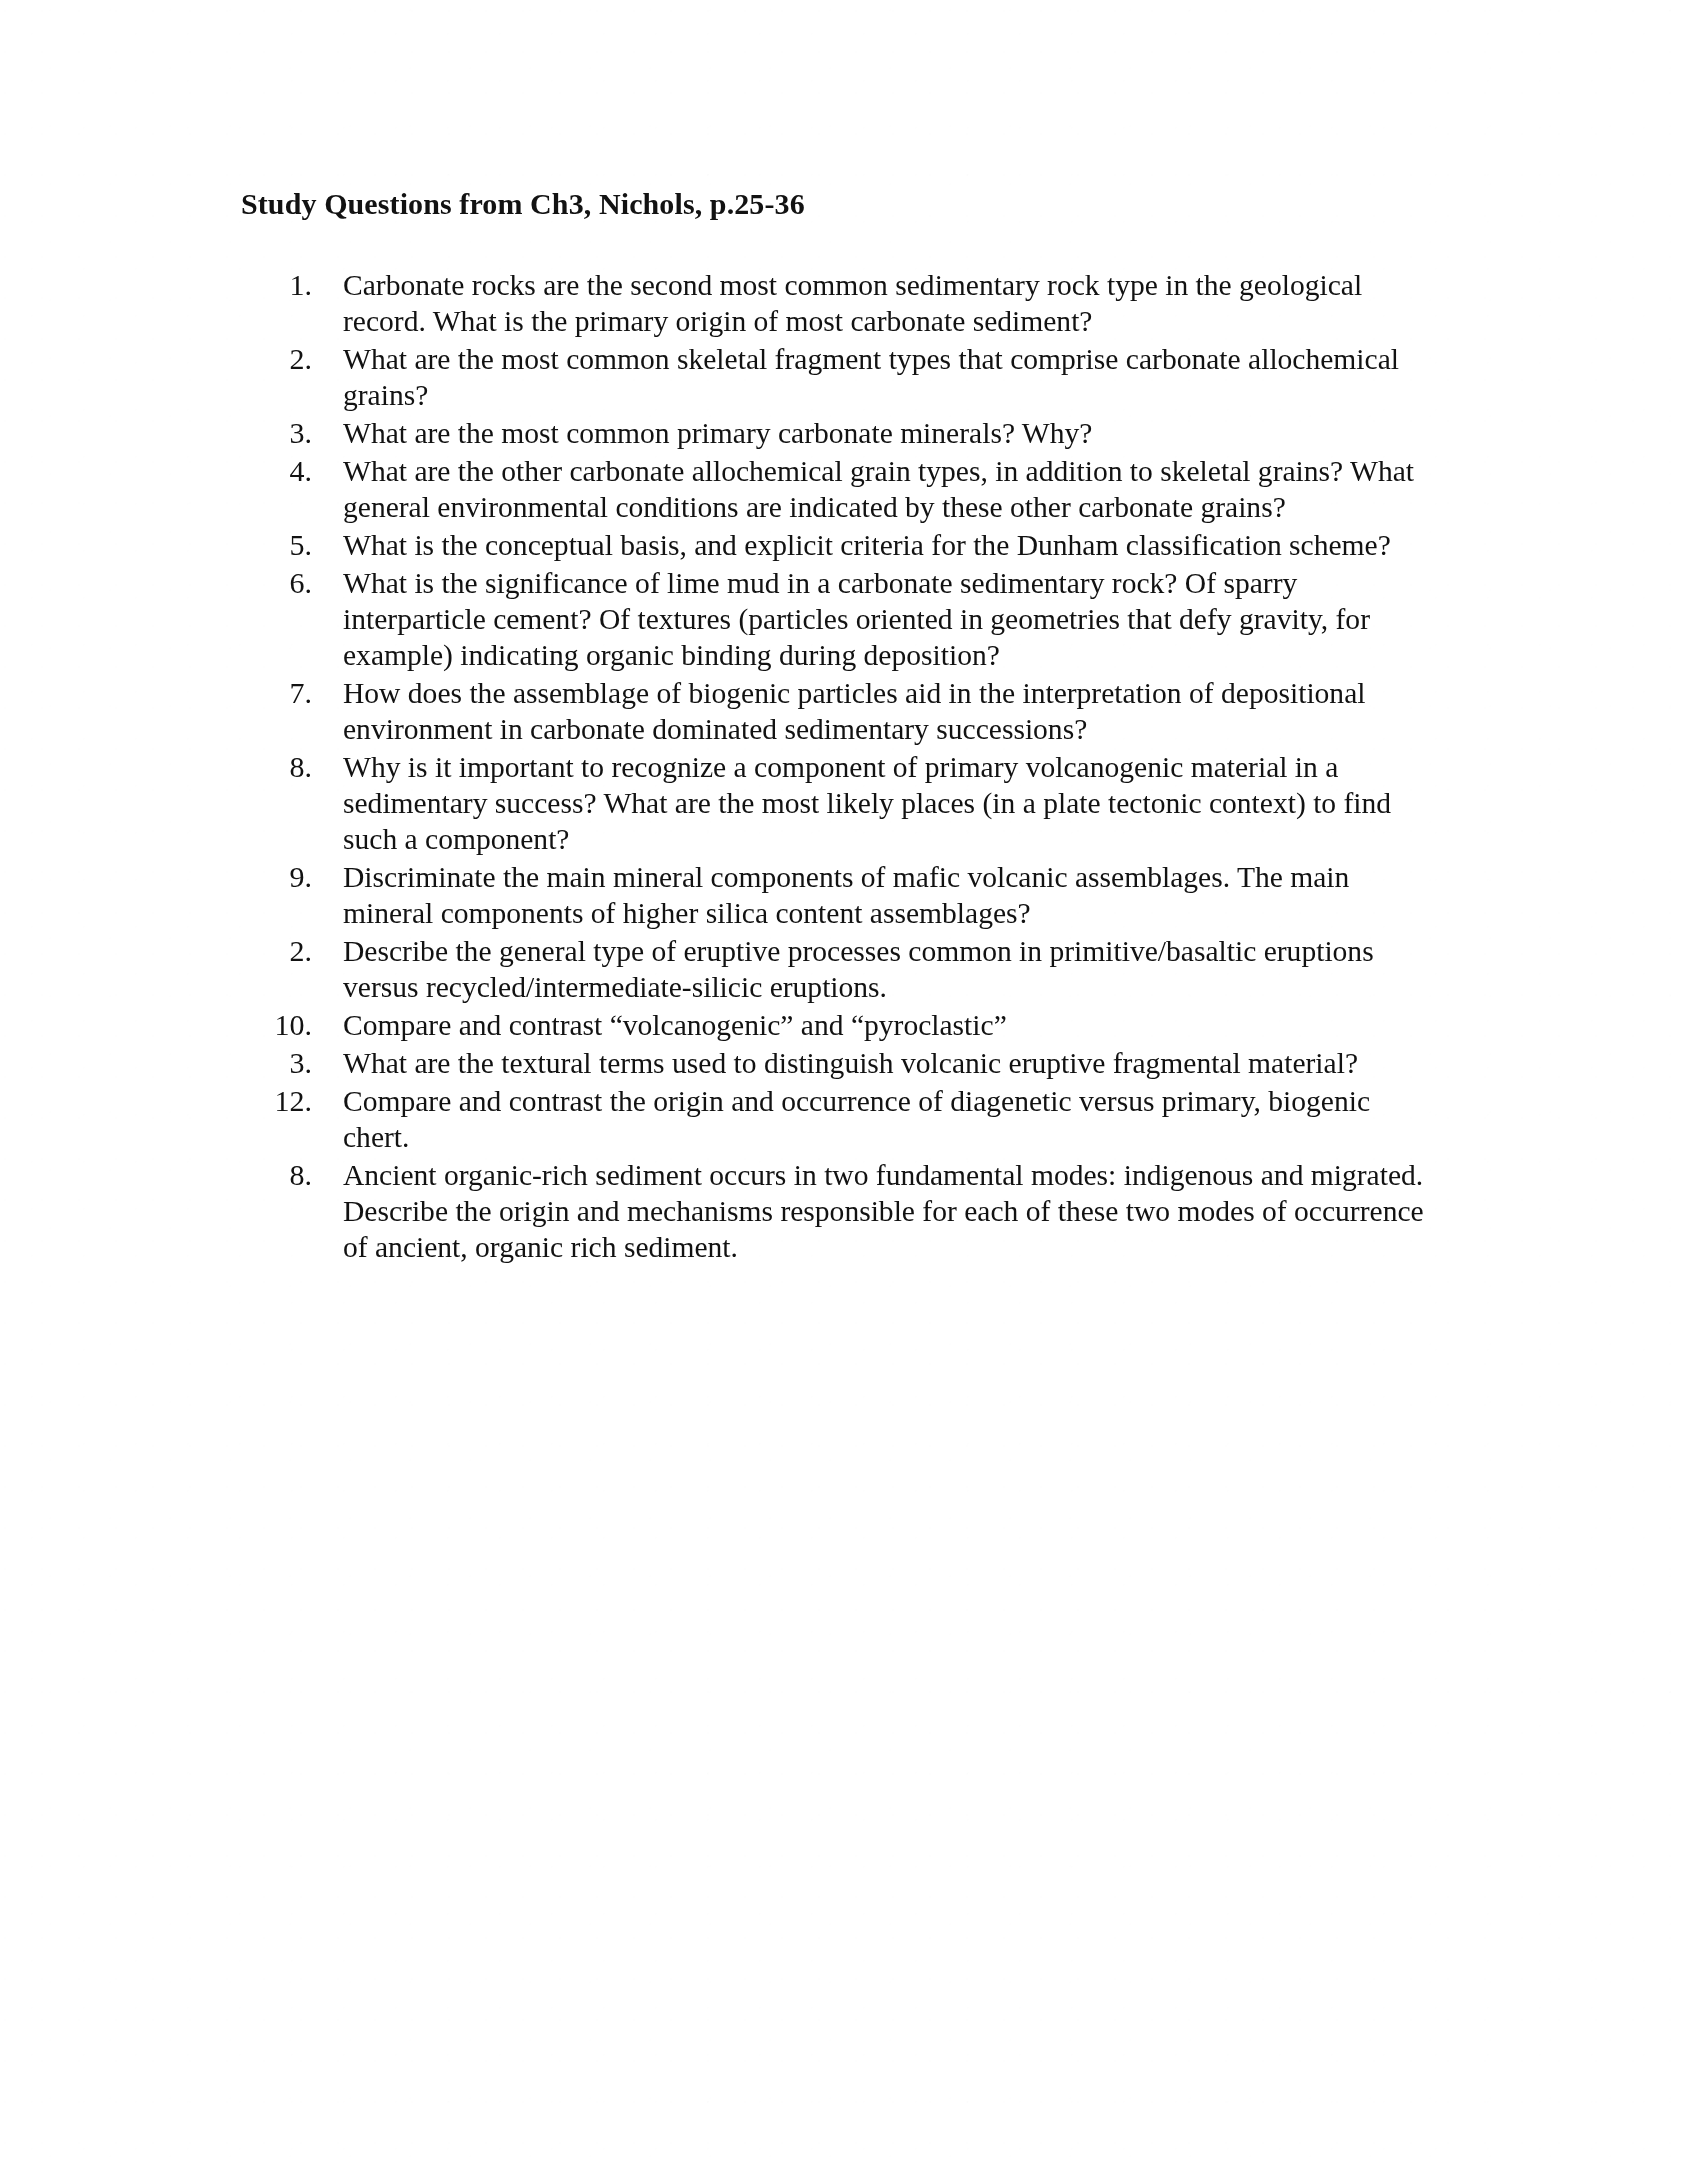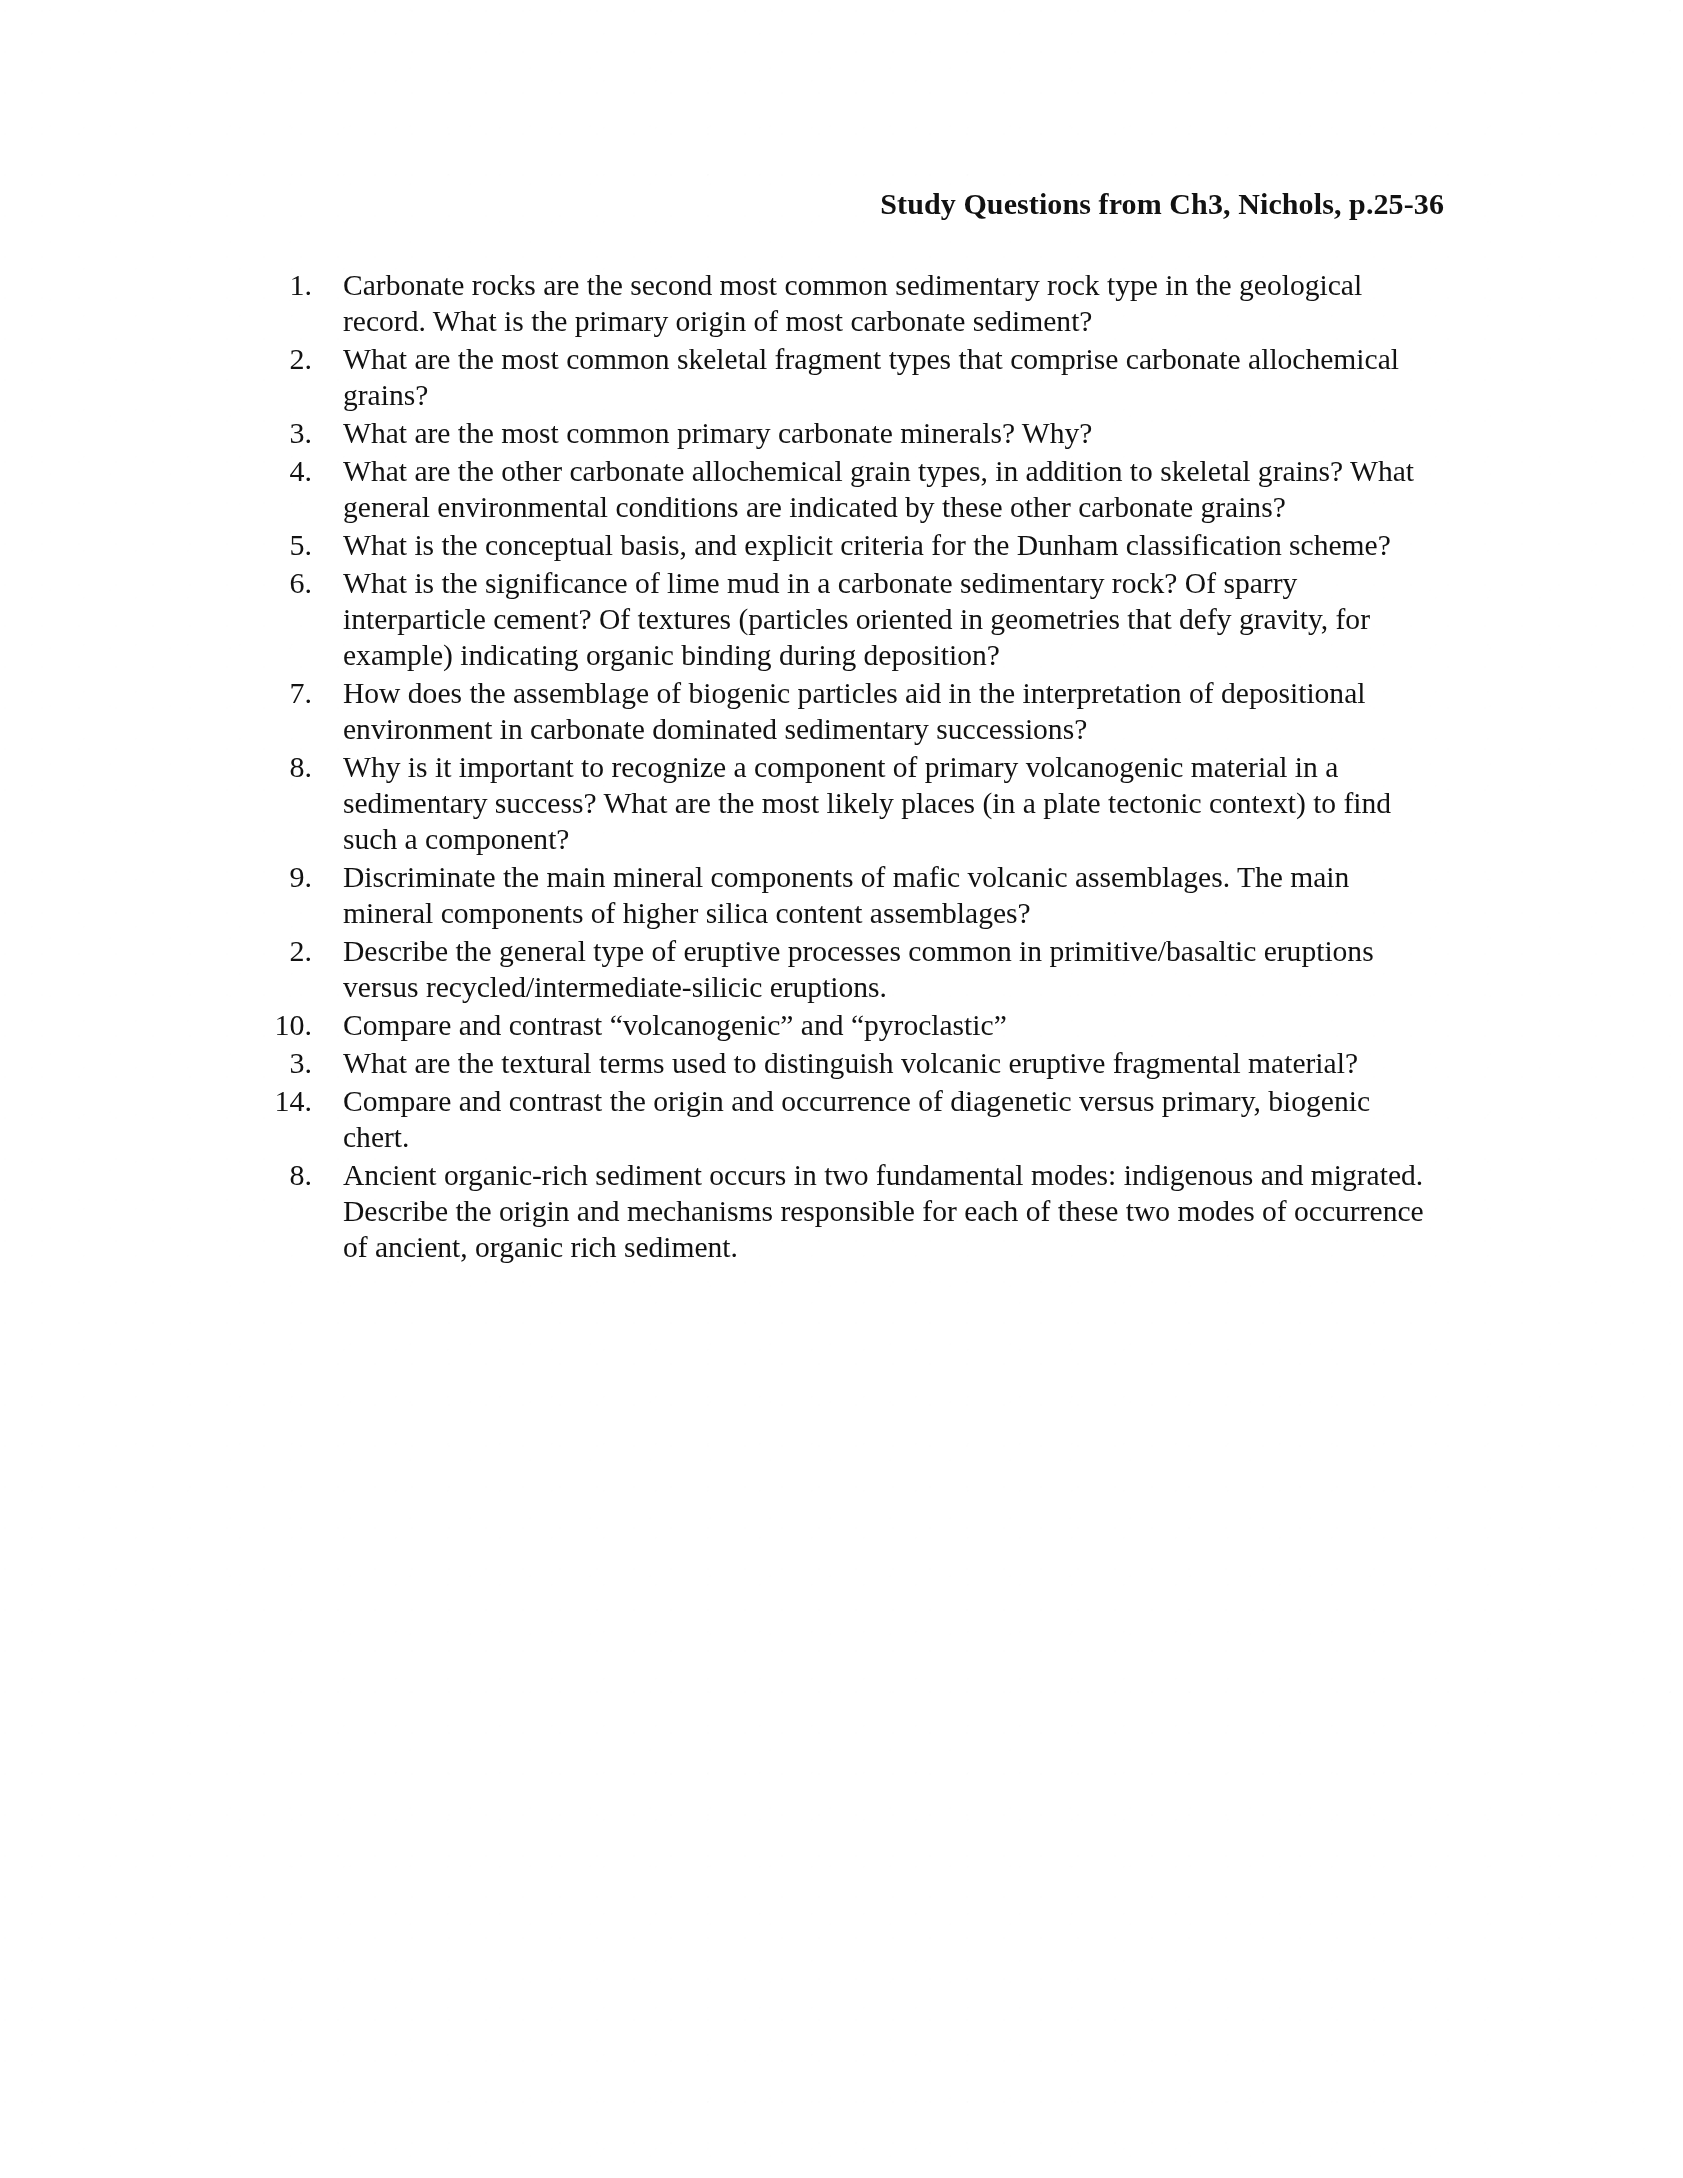--- a/index.html
+++ b/index.html
@@ -28,21 +28,20 @@
   }
 
   .doc-title {
     font-family: "Liberation Serif", "DejaVu Serif", serif;
     font-size: 30px;
     line-height: 1.18;
     color: #121212;
     letter-spacing: 0.1px;
     white-space: nowrap;
     margin: 0 0 46px 0;
-    text-align: right;
   }
 
   ol.question-list {
     list-style: none;
     margin: 0;
     padding: 0;
   }
 
   ol.question-list > li {
     position: relative;
@@ -140,21 +139,21 @@
       </li>
       <li>
         <span class="num">10.</span>
         <span class="qtext">Compare and contrast “volcanogenic” and “pyroclastic”</span>
       </li>
       <li>
         <span class="num">3.</span>
         <span class="qtext">What are the textural terms used to distinguish volcanic eruptive fragmental material?</span>
       </li>
       <li>
-        <span class="num">14.</span>
+        <span class="num">12.</span>
         <span class="qtext">Compare and contrast the origin and occurrence of diagenetic versus primary, biogenic chert.</span>
       </li>
       <li>
         <span class="num">8.</span>
         <span class="qtext">Ancient organic-rich sediment occurs in two fundamental modes: indigenous and migrated. Describe the origin and mechanisms responsible for each of these two modes of occurrence of ancient, organic rich sediment.</span>
       </li>
     </ol>
 
   </div>
 

